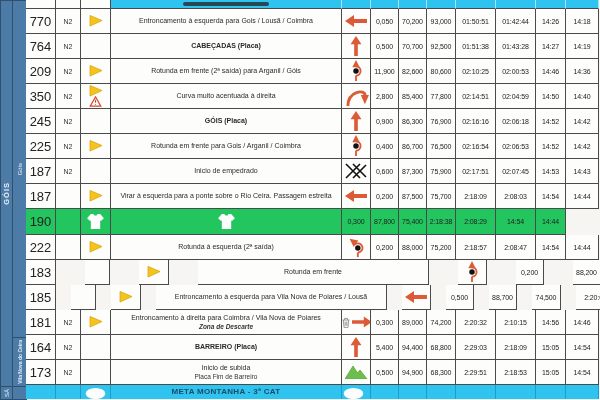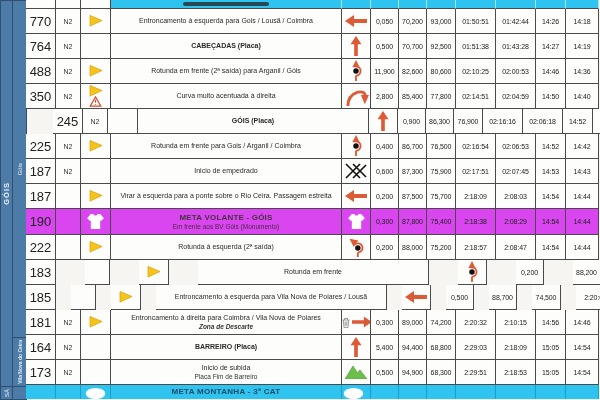--- a/index.html
+++ b/index.html
@@ -11,21 +11,21 @@
   .vtext{writing-mode:vertical-rl;transform:rotate(180deg);color:#e9eff5;white-space:nowrap;}
   .vtext.big{font-size:7.5px;font-weight:bold;letter-spacing:1px;}
   .vtext.med{font-size:6px;}
   .vtext.small{font-size:5px;font-weight:bold;}
   
   .table{position:absolute;left:26px;top:0;width:574px;}
   .row{display:grid;grid-template-columns:30px 25px 30px 231px 29px 28px 28px 29px 40px 40px 30px 33px;box-sizing:border-box;}
   .c{border-right:1px solid #4a4a4a;border-bottom:1px solid #4a4a4a;
      display:flex;align-items:center;justify-content:center;flex-direction:column;
      background:#fdfdfb;overflow:hidden;position:relative;box-sizing:border-box;}
-  .row.pink .c{background:#d946ef;}
+  .row.pink .c{background:#22c55e;}
   .row.cut .c{background:#2fc4ef;border-right-color:#1d9ec7;border-bottom:none;}
   .row.top .c{background:#fdfdfb;}
   .row.top .c.cy{background:#2fc4ef;border-right-color:rgba(255,255,255,.55);}
   .smudge{width:86px;height:4px;background:#26323c;border-radius:2px;opacity:.85;}
   .alt{font-size:13px;color:#222;}
   .road{font-size:7px;color:#333;}
   .num{font-size:7px;color:#222;letter-spacing:-.1px;}
   .desc{padding:0 3px;text-align:center;}
   .d1{font-size:7px;color:#2a2a2a;line-height:1.18;}
   .d1.bold{font-weight:bold;}
@@ -127,21 +127,21 @@
         </div>
         <div class="c num">0,500</div>
         <div class="c num">70,700</div>
         <div class="c num">92,500</div>
         <div class="c num">01:51:38</div>
         <div class="c num">01:43:28</div>
         <div class="c num">14:27</div>
         <div class="c num">14:19</div>
       </div>
       <div class="row normal" style="height: 25px;">
-        <div class="c alt">488</div>
+        <div class="c alt">209</div>
         <div class="c road">N2</div>
         <div class="c notes">
           <span class="ic">
             <svg width="14" height="12" viewBox="0 0 15 13">
               <polygon points="1,0.5 14,6 1,12" fill="#f5c41c" stroke="#d9a20a" stroke-width="0.8"></polygon>
             </svg>
           </span>
         </div>
         <div class="c desc">
           <div class="d1 ">Rotunda em frente (2ª saída) para Arganil / Góis</div>
@@ -192,21 +192,21 @@
           </span>
         </div>
         <div class="c num">2,800</div>
         <div class="c num">85,400</div>
         <div class="c num">77,800</div>
         <div class="c num">02:14:51</div>
         <div class="c num">02:04:59</div>
         <div class="c num">14:50</div>
         <div class="c num">14:40</div>
       </div>
-      <div class="row normal" style="height: 25px; padding-left: 27px;">
+      <div class="row normal" style="height: 25px;">
         <div class="c alt">245</div>
         <div class="c road">N2</div>
         <div class="c notes"></div>
         <div class="c desc">
           <div class="d1 bold">GÓIS (Placa)</div>
         </div>
         <div class="c dir">
           <span class="ic">
             <svg width="12" height="20" viewBox="0 0 12 22">
               <polygon points="6,0 12,9 8,9 8,22 4,22 4,9 0,9" fill="#dd5a36"></polygon>
@@ -305,24 +305,20 @@
       <div class="row pink" style="height: 26px;">
         <div class="c alt">190</div>
         <div class="c road"></div>
         <div class="c notes">
           <span class="ic">
             <svg width="17" height="15" viewBox="0 0 18 16">
               <path d="M4,0 L7,0 C7,2.2 11,2.2 11,0 L14,0 L18,4.5 L14.8,7.5 L14,6.6 L14,16 L4,16 L4,6.6 L3.2,7.5 L0,4.5 Z" fill="#fdfdfd"></path>
             </svg>
           </span>
         </div>
-        <div class="c desc">
-          <div class="d1 meta">META VOLANTE - GÓIS</div>
-          <div class="d2 ">Em frente aos BV Góis (Monumento)</div>
-        </div>
         <div class="c dir">
           <span class="ic">
             <svg width="17" height="15" viewBox="0 0 18 16">
               <path d="M4,0 L7,0 C7,2.2 11,2.2 11,0 L14,0 L18,4.5 L14.8,7.5 L14,6.6 L14,16 L4,16 L4,6.6 L3.2,7.5 L0,4.5 Z" fill="#fdfdfd"></path>
             </svg>
           </span>
         </div>
         <div class="c num">0,300</div>
         <div class="c num">87,800</div>
         <div class="c num">75,400</div>

